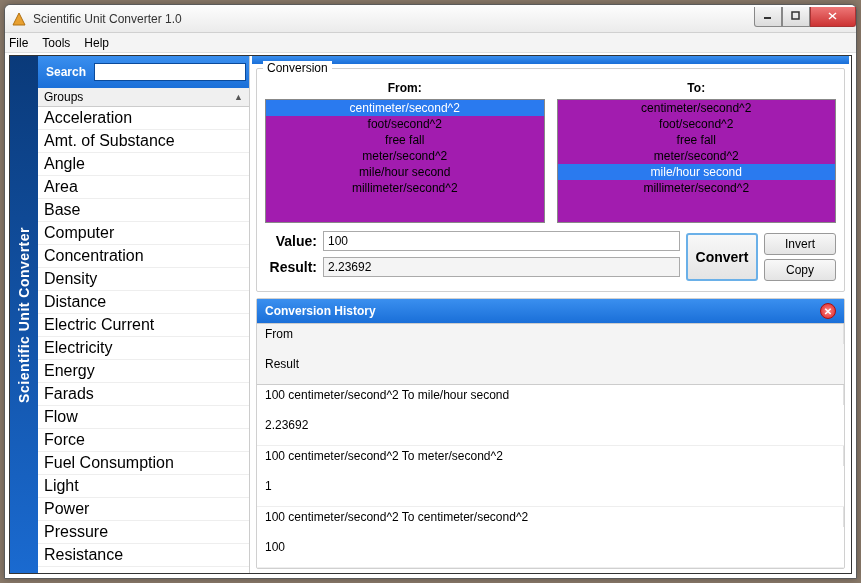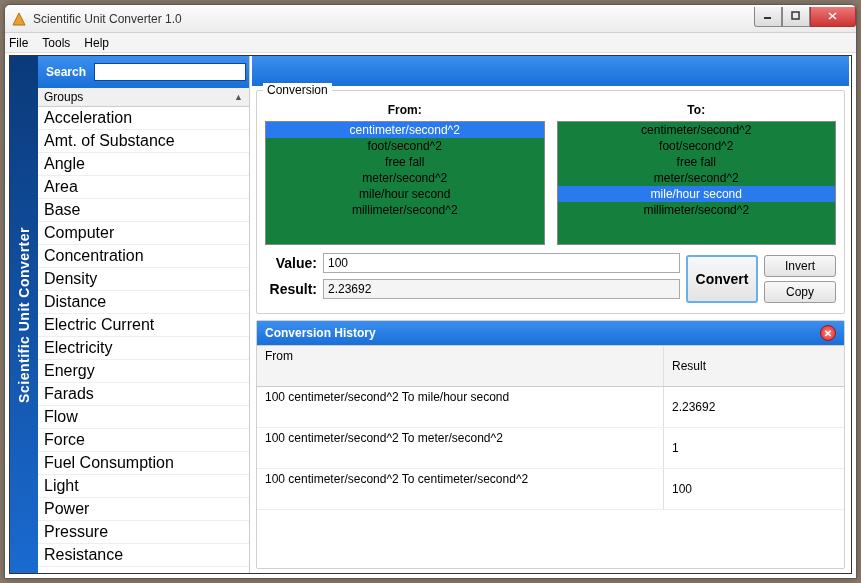--- a/index.html
+++ b/index.html
@@ -25,37 +25,37 @@
 .groups-header .expand { font-size: 9px; color: #555; }
 .groups-list { flex: 1; overflow-y: scroll; font-size: 16px; }
 .groups-list div { padding: 2px 6px; border-bottom: 1px solid #eee; cursor: default; }
 .right-panel { flex: 1; display: flex; flex-direction: column; padding: 0 2px; }
 .blue-bar { background: linear-gradient(#3a8fef, #1a6fd8); height: 30px; }
 .conv-group { margin: 4px; border: 1px solid #d0d0d0; padding: 4px 8px 8px 8px; position: relative; border-radius: 2px; }
 .conv-group .legend { position: absolute; top: -8px; left: 6px; background: #fff; padding: 0 4px; font-size: 12px; }
 .from-to { display: flex; gap: 12px; margin-top: 8px; text-align: center; }
 .col { flex: 1; }
 .col-label { font-size: 12px; font-weight: bold; margin-bottom: 4px; display: block; }
-.listbox { border: 1px solid #888; height: 124px; font-size: 12px; overflow: hidden; background: #15803d; }
+.listbox { border: 1px solid #888; height: 124px; font-size: 12px; overflow: hidden; background: #a21caf; }
 .listbox div { padding: 1px 4px; cursor: default; white-space: nowrap; }
 .listbox div.sel { background: #2a7aef; color: #fff; }
 .value-row { display: flex; align-items: center; margin-top: 8px; gap: 6px; }
 .value-grid { flex: 1; }
 .vrow { display: flex; align-items: center; margin-bottom: 6px; }
 .vlabel { width: 52px; font-size: 14px; font-weight: bold; text-align: right; margin-right: 6px; }
 .vinput { flex: 1; height: 20px; border: 1px solid #aaa; background: #fff; font-size: 12px; padding: 0 4px; }
 .vinput.readonly { background: #f4f4f4; }
 .btn-convert { width: 72px; height: 48px; background: linear-gradient(#f8f8f8,#e4e4e4); border: 2px solid #6ab0e8; font-size: 14px; font-weight: bold; border-radius: 3px; cursor: default; }
 .btn-stack { display: flex; flex-direction: column; gap: 4px; }
 .btn-small { width: 72px; height: 22px; background: linear-gradient(#f8f8f8,#e4e4e4); border: 1px solid #999; font-size: 12px; border-radius: 3px; cursor: default; }
 .history { margin: 2px 4px 4px 4px; border: 1px solid #d0d0d0; flex: 1; display: flex; flex-direction: column; border-radius: 2px; }
 .history-head { background: linear-gradient(#3a8fef, #1a6fd8); color: #fff; font-size: 12px; font-weight: bold; padding: 4px 8px; display: flex; justify-content: space-between; align-items: center; }
 .close-badge { width: 16px; height: 16px; background: radial-gradient(#f88,#d22); border-radius: 50%; border: 1px solid #a11; display: flex; align-items: center; justify-content: center; color: #fff; font-size: 10px; font-weight: bold; }
 .history-table { flex: 1; font-size: 12px; border-top: 1px solid #ccc; }
-.trow { display: flex; border-bottom: 1px solid #eee; }
+.trow { display: flex; border-bottom: 1px solid #eee; flex-direction: column; }
 .trow.thead { background: #f4f4f4; border-bottom: 1px solid #ccc; }
 .tc1 { flex: 1; padding: 3px 8px; border-right: 1px solid #e0e0e0; }
 .tc2 { width: 180px; padding: 13px 8px; }
 ::-webkit-scrollbar { width: 16px; }
 ::-webkit-scrollbar-track { background: #f0f0f0; border-left: 1px solid #ddd; }
 ::-webkit-scrollbar-thumb { background: #c8c8c8; border: 1px solid #aaa; border-radius: 2px; }
 ::-webkit-scrollbar-button { background: #e8e8e8; height: 16px; border: 1px solid #bbb; }
 </style>
 </head>
 <body>

